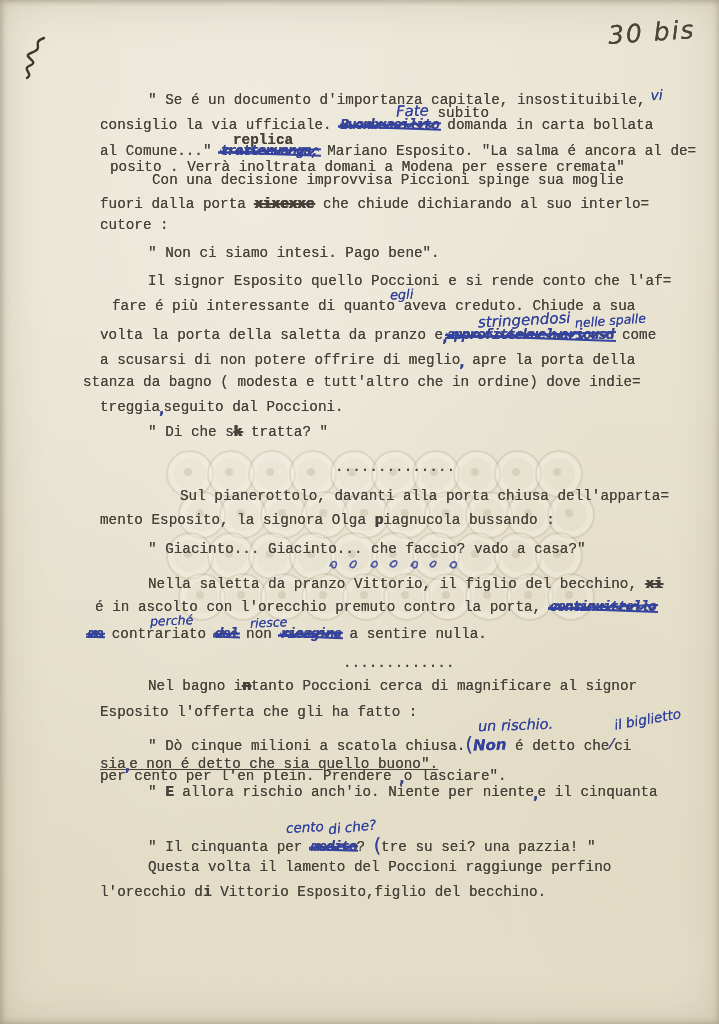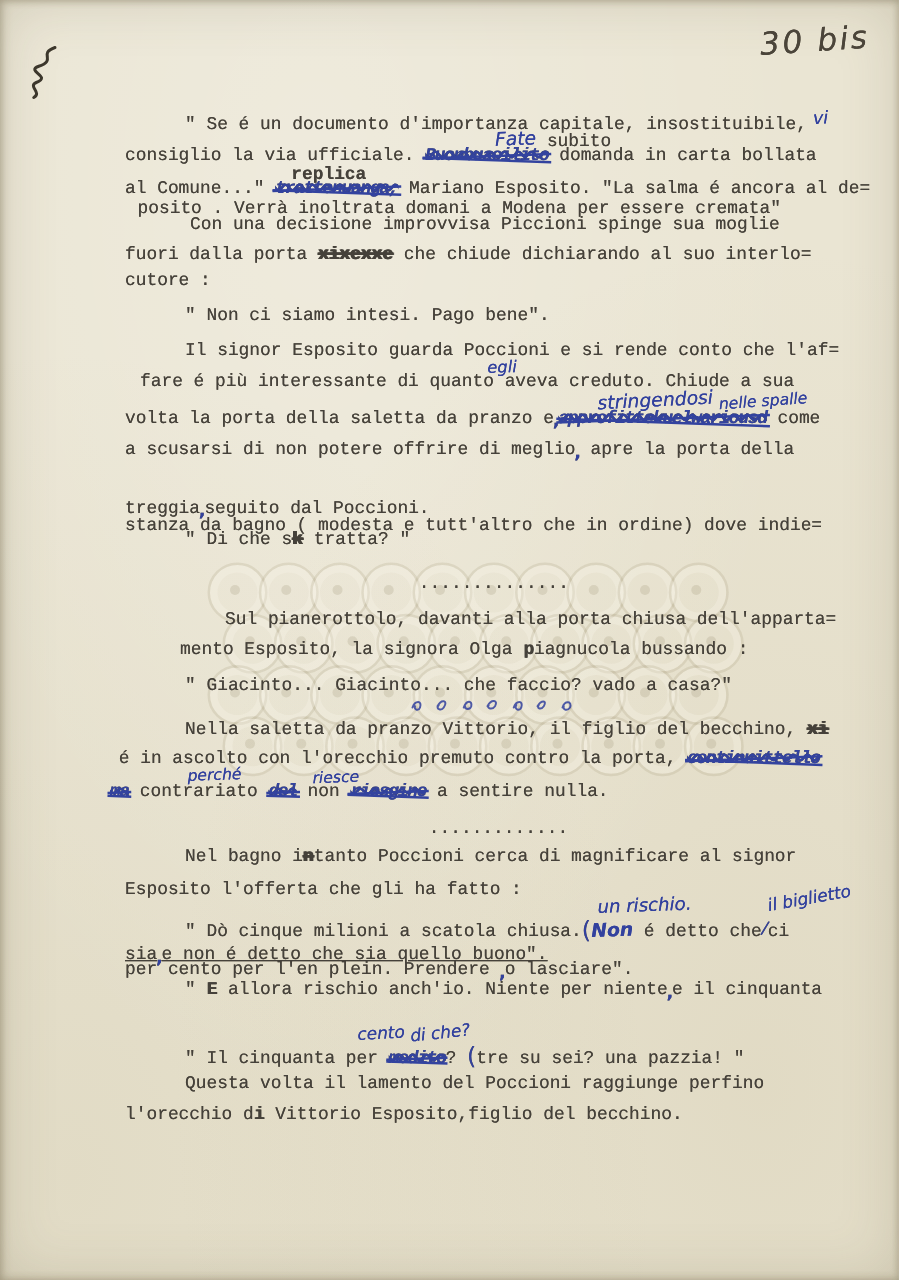--- a/index.html
+++ b/index.html
@@ -117,32 +117,32 @@
       <div class="line" style="left: 148px; top: 91px;"><span class="t">" Se é un documento d'importanza capitale, insostituibile,</span><span class="h" style="font-size: 14px; position: relative; top: -4px;"> vi</span></div>
       <div class="line" style="left: 396px; top: 104px;"><span class="h" style="font-size: 15px; position: relative; top: -1px;">Fate</span><span class="t"> subito</span></div>
       <div class="line" style="left: 100px; top: 117px;"><span class="t">consiglio la via ufficiale. </span><span class="scr">Buonbuacilito</span><span class="t"> domanda in carta bollata</span></div>
       <div class="line" style="left: 233px; top: 132px; font-weight: bold;"><span class="t">replica</span></div>
       <div class="line" style="left: 100px; top: 143px;"><span class="t">al Comune..." </span><span class="scr">trattenuanga,</span><span class="t"> Mariano Esposito. "La salma é ancora al de=</span></div>
       <div class="line" style="left: 110px; top: 159px;"><span class="t">posito . Verrà inoltrata domani a Modena per essere cremata"</span></div>
       <div class="line" style="left: 152px; top: 172px;"><span class="t">Con una decisione improvvisa Piccioni spinge sua moglie</span></div>
       <div class="line" style="left: 100px; top: 196px;"><span class="t">fuori dalla porta </span><span class="ot">xixexxe</span><span class="t"> che chiude dichiarando al suo interlo=</span></div>
       <div class="line" style="left: 100px; top: 217px;"><span class="t">cutore :</span></div>
       <div class="line" style="left: 148px; top: 245px;"><span class="t">" Non ci siamo intesi. Pago bene".</span></div>
-      <div class="line" style="left: 148px; top: 273px;"><span class="t">Il signor Esposito guarda Poccioni e si rende conto che l'af=</span></div>
+      <div class="line" style="left: 148px; top: 273px;"><span class="t">Il signor Esposito quello Poccioni e si rende conto che l'af=</span></div>
       <div class="line" style="left: 390px; top: 287px;"><span class="h" style="font-size: 13px;">egli</span></div>
       <div class="line" style="left: 100px; top: 298px; margin-left: 12px;"><span class="t">fare é più interessante di quanto aveva creduto. Chiude a sua</span></div>
       <div class="line" style="left: 478px; top: 312px;"><span class="h" style="font-size: 15px; transform: rotate(-3deg);">stringendosi </span><span class="h" style="font-size: 12.5px; transform: rotate(-4deg);">nelle spalle</span></div>
       <div class="line" style="left: 100px; top: 326px;"><span class="t">volta la porta della saletta da pranzo e</span><span class="hc">,</span><span class="scr">approfittekuelwariousd</span><span class="t"> come</span></div>
       <div class="line" style="left: 100px; top: 351px;"><span class="t">a scusarsi di non potere offrire di meglio</span><span class="hc">,</span><span class="t"> apre la porta della</span></div>
-      <div class="line" style="left: 100px; top: 374px; margin-top: 39px;"><span class="t">stanza da bagno ( modesta e tutt'altro che in ordine) dove indie=</span></div>
+      <div class="line" style="left: 83px; top: 374px;"><span class="t">stanza da bagno ( modesta e tutt'altro che in ordine) dove indie=</span></div>
       <div class="line" style="left: 100px; top: 398px;"><span class="t">treggia</span><span class="hc">,</span><span class="t">seguito dal Poccioni.</span></div>
       <div class="line" style="left: 148px; top: 424px;"><span class="t">" Di che s</span><span class="ot">k</span><span class="t"> tratta? "</span></div>
       <div class="line" style="left: 335px; top: 459px;"><span class="t">..............</span></div>
       <div class="line" style="left: 180px; top: 488px;"><span class="t">Sul pianerottolo, davanti alla porta chiusa dell'apparta=</span></div>
-      <div class="line" style="left: 100px; top: 512px; margin-left: 44px;"><span class="t">mento Esposito, la signora Olga </span><span class="bd">p</span><span class="t">iagnucola bussando :</span></div>
+      <div class="line" style="left: 100px; top: 512px;"><span class="t">mento Esposito, la signora Olga </span><span class="bd">p</span><span class="t">iagnucola bussando :</span></div>
       <div class="line" style="left: 148px; top: 541px;"><span class="t">" Giacinto... Giacinto... che faccio? vado a casa?"</span></div>
       <div class="line" style="left: 148px; top: 576px;"><span class="t">Nella saletta da pranzo Vittorio, il figlio del becchino, </span><span class="ot">xi</span></div>
       <div class="line" style="left: 95px; top: 599px;"><span class="t">é in ascolto con l'orecchio premuto contro la porta, </span><span class="scr">continuittello</span></div>
       <div class="line" style="left: 150px; top: 613px;"><span class="h" style="font-size: 12.5px;">perché</span></div>
       <div class="line" style="left: 250px; top: 615px;"><span class="h" style="font-size: 12.5px;">riesce</span></div>
       <div class="line" style="left: 88px; top: 626px;"><span class="scr">ma</span><span class="t"> contrariato </span><span class="scr">del</span><span class="t"> non </span><span class="scr">riesgine</span><span class="t"> a sentire nulla.</span></div>
       <div class="line" style="left: 343px; top: 655px;"><span class="t">.............</span></div>
       <div class="line" style="left: 148px; top: 678px;"><span class="t">Nel bagno i</span><span class="ot">n</span><span class="t">tanto Poccioni cerca di magnificare al signor</span></div>
       <div class="line" style="left: 100px; top: 704px;"><span class="t">Esposito l'offerta che gli ha fatto :</span></div>
       <div class="line" style="left: 478px; top: 717px;"><span class="h" style="font-size: 14.5px;">un rischio.</span></div>

